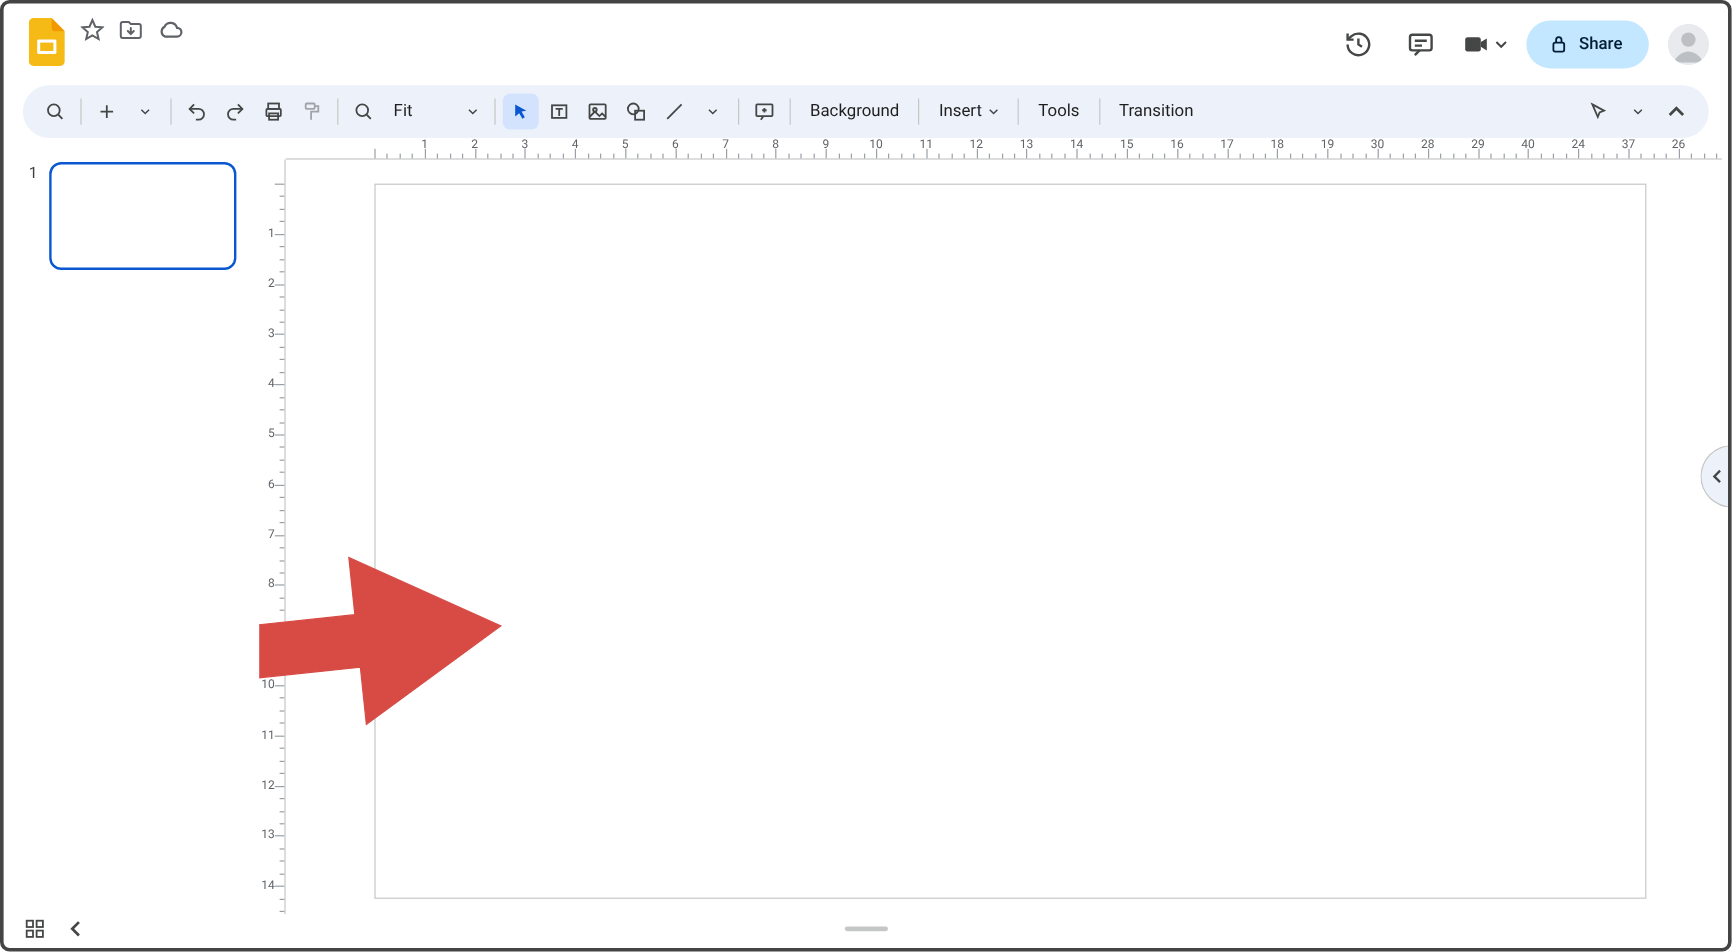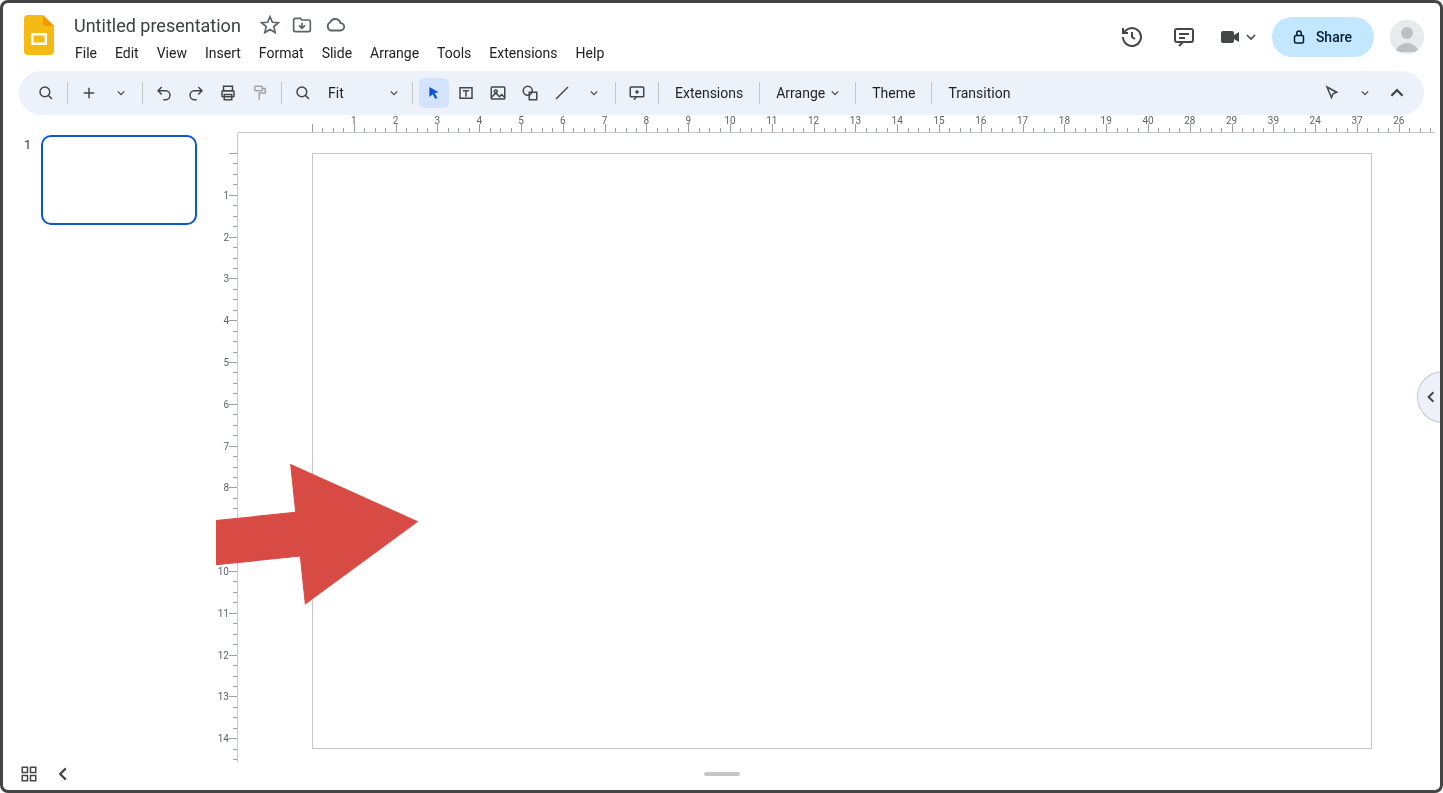--- a/index.html
+++ b/index.html
@@ -157,49 +157,36 @@
   <div class="logo">
     <svg width="30" height="40" viewBox="0 0 30 40">
       <path d="M4 0 h15 l11 11 v25 a4 4 0 0 1 -4 4 h-22 a4 4 0 0 1 -4 -4 v-32 a4 4 0 0 1 4 -4 z" fill="#f5ba15"></path>
       <path d="M19 0 l11 11 h-8 a3 3 0 0 1 -3 -3 z" fill="#f29900"></path>
       <rect x="7" y="18" width="16" height="12" rx="1.2" fill="#fff"></rect>
       <rect x="9.5" y="20.5" width="11" height="7" fill="#f5ba15"></rect>
     </svg>
   </div>
   <div class="title-area">
     <div class="title-row">
-      <div class="doc-title">Untitled presentation</div>
       <span class="title-icon">
         <svg width="20" height="20" viewBox="0 0 24 24" fill="none" stroke="#5f6368" stroke-width="2">
             <path d="M12 17.3l-6.2 3.7 1.6-7L2 9.3l7.1-.6L12 2l2.9 6.7 7.1.6-5.4 4.7 1.6 7z"></path>
           </svg>
       </span>
       <span class="title-icon">
         <svg width="20" height="20" viewBox="0 0 24 24" fill="none" stroke="#5f6368" stroke-width="2">
             <path d="M10 4H4a2 2 0 0 0-2 2v12a2 2 0 0 0 2 2h16a2 2 0 0 0 2-2V8a2 2 0 0 0-2-2h-8l-2-2z"></path>
             <path d="M12 10v6M9 13l3 3 3-3" stroke-linecap="round"></path>
           </svg>
       </span>
       <span class="title-icon">
         <svg width="22" height="22" viewBox="0 0 24 24" fill="none" stroke="#5f6368" stroke-width="2">
             <path d="M18 18a4 4 0 0 0 0-8 6 6 0 0 0-11.3-1A5 5 0 0 0 7 18h11z"></path>
           </svg>
       </span>
-    </div>
-    <div class="menu-row">
-      <span class="menu-item">File</span>
-      <span class="menu-item">Edit</span>
-      <span class="menu-item">View</span>
-      <span class="menu-item">Insert</span>
-      <span class="menu-item">Format</span>
-      <span class="menu-item">Slide</span>
-      <span class="menu-item">Arrange</span>
-      <span class="menu-item">Tools</span>
-      <span class="menu-item">Extensions</span>
-      <span class="menu-item">Help</span>
     </div>
   </div>
   <div class="header-right">
     <span class="hdr-icon">
       <svg width="24" height="24" viewBox="0 0 24 24" fill="none" stroke="#444746" stroke-width="2">
           <path d="M3 12a9 9 0 1 0 3-6.7L3 8"></path>
           <path d="M3 3v5h5"></path>
           <path d="M12 7v5l3 2"></path>
         </svg>
     </span>
@@ -330,30 +317,30 @@
   </div>
   <div class="tsep"></div>
   <div class="tbtn">
     <svg width="18" height="18" viewBox="0 0 24 24" fill="none" stroke="#444746" stroke-width="2">
         <rect x="3" y="4" width="18" height="13" rx="1"></rect>
         <path d="M8 21l3-4"></path>
         <path d="M12 8v5M9.5 10.5h5"></path>
       </svg>
   </div>
   <div class="tsep"></div>
-  <div class="ttext">Extensions</div>
+  <div class="ttext">Background</div>
   <div class="tsep"></div>
   <div class="ttext">
-    <span>Arrange</span>
+    <span>Insert</span>
     <svg width="8" height="8" viewBox="0 0 10 10" style="margin-left:6px;">
         <path d="M1 3l4 4 4-4" fill="none" stroke="#444746" stroke-width="1.6"></path>
       </svg>
   </div>
   <div class="tsep"></div>
-  <div class="ttext">Theme</div>
+  <div class="ttext">Tools</div>
   <div class="tsep"></div>
   <div class="ttext">Transition</div>
 
   <div class="toolbar-spacer"></div>
 
   <div class="tbtn">
     <svg width="18" height="18" viewBox="0 0 24 24" fill="none" stroke="#444746" stroke-width="2">
         <path d="M4 4l13 7-5 2-2 5z"></path>
       </svg>
   </div>
@@ -472,36 +459,36 @@
         <div class="rlabel-h" style="left: 826.4px;">18</div>
         <div class="rtick-h minor" style="left: 836.85px;"></div>
         <div class="rtick-h minor" style="left: 847.3px;"></div>
         <div class="rtick-h minor" style="left: 857.75px;"></div>
         <div class="rtick-h major" style="left: 868.2px;"></div>
         <div class="rlabel-h" style="left: 868.2px;">19</div>
         <div class="rtick-h minor" style="left: 878.65px;"></div>
         <div class="rtick-h minor" style="left: 889.1px;"></div>
         <div class="rtick-h minor" style="left: 899.55px;"></div>
         <div class="rtick-h major" style="left: 910px;"></div>
-        <div class="rlabel-h" style="left: 910px;">40</div>
+        <div class="rlabel-h" style="left: 910px;">30</div>
         <div class="rtick-h minor" style="left: 920.45px;"></div>
         <div class="rtick-h minor" style="left: 930.9px;"></div>
         <div class="rtick-h minor" style="left: 941.35px;"></div>
         <div class="rtick-h major" style="left: 951.8px;"></div>
         <div class="rlabel-h" style="left: 951.8px;">28</div>
         <div class="rtick-h minor" style="left: 962.25px;"></div>
         <div class="rtick-h minor" style="left: 972.7px;"></div>
         <div class="rtick-h minor" style="left: 983.15px;"></div>
         <div class="rtick-h major" style="left: 993.6px;"></div>
         <div class="rlabel-h" style="left: 993.6px;">29</div>
         <div class="rtick-h minor" style="left: 1004.05px;"></div>
         <div class="rtick-h minor" style="left: 1014.5px;"></div>
         <div class="rtick-h minor" style="left: 1024.95px;"></div>
         <div class="rtick-h major" style="left: 1035.4px;"></div>
-        <div class="rlabel-h" style="left: 1035.4px;">39</div>
+        <div class="rlabel-h" style="left: 1035.4px;">40</div>
         <div class="rtick-h minor" style="left: 1045.85px;"></div>
         <div class="rtick-h minor" style="left: 1056.3px;"></div>
         <div class="rtick-h minor" style="left: 1066.75px;"></div>
         <div class="rtick-h major" style="left: 1077.2px;"></div>
         <div class="rlabel-h" style="left: 1077.2px;">24</div>
         <div class="rtick-h minor" style="left: 1087.65px;"></div>
         <div class="rtick-h minor" style="left: 1098.1px;"></div>
         <div class="rtick-h minor" style="left: 1108.55px;"></div>
         <div class="rtick-h major" style="left: 1119px;"></div>
         <div class="rlabel-h" style="left: 1119px;">37</div>

